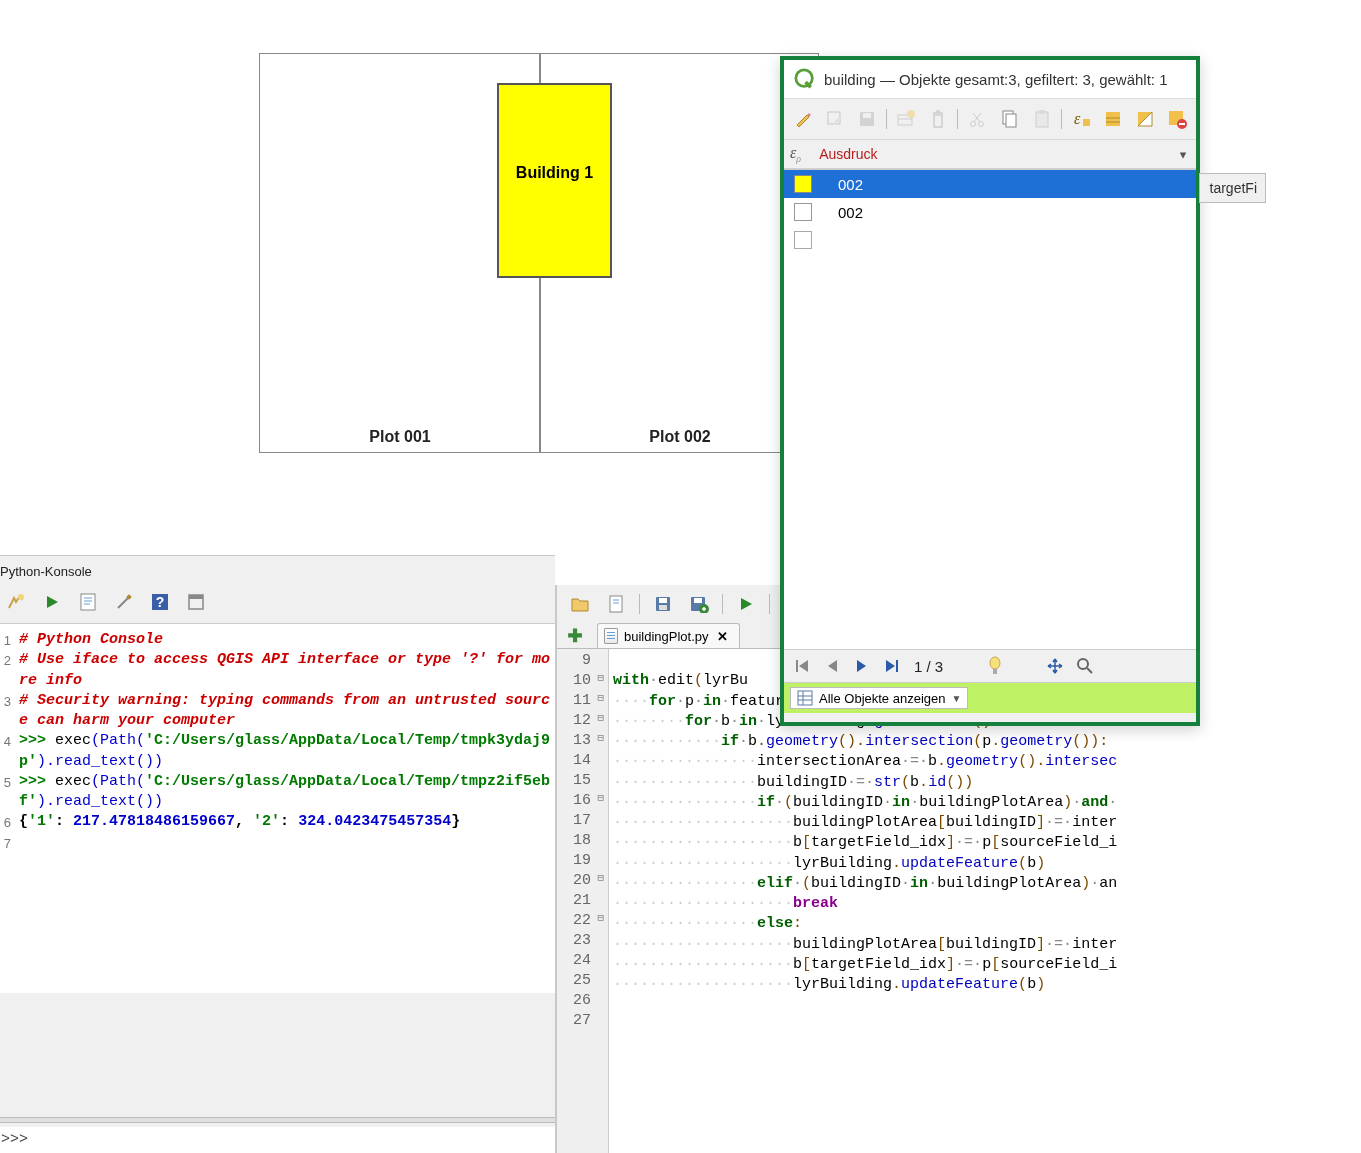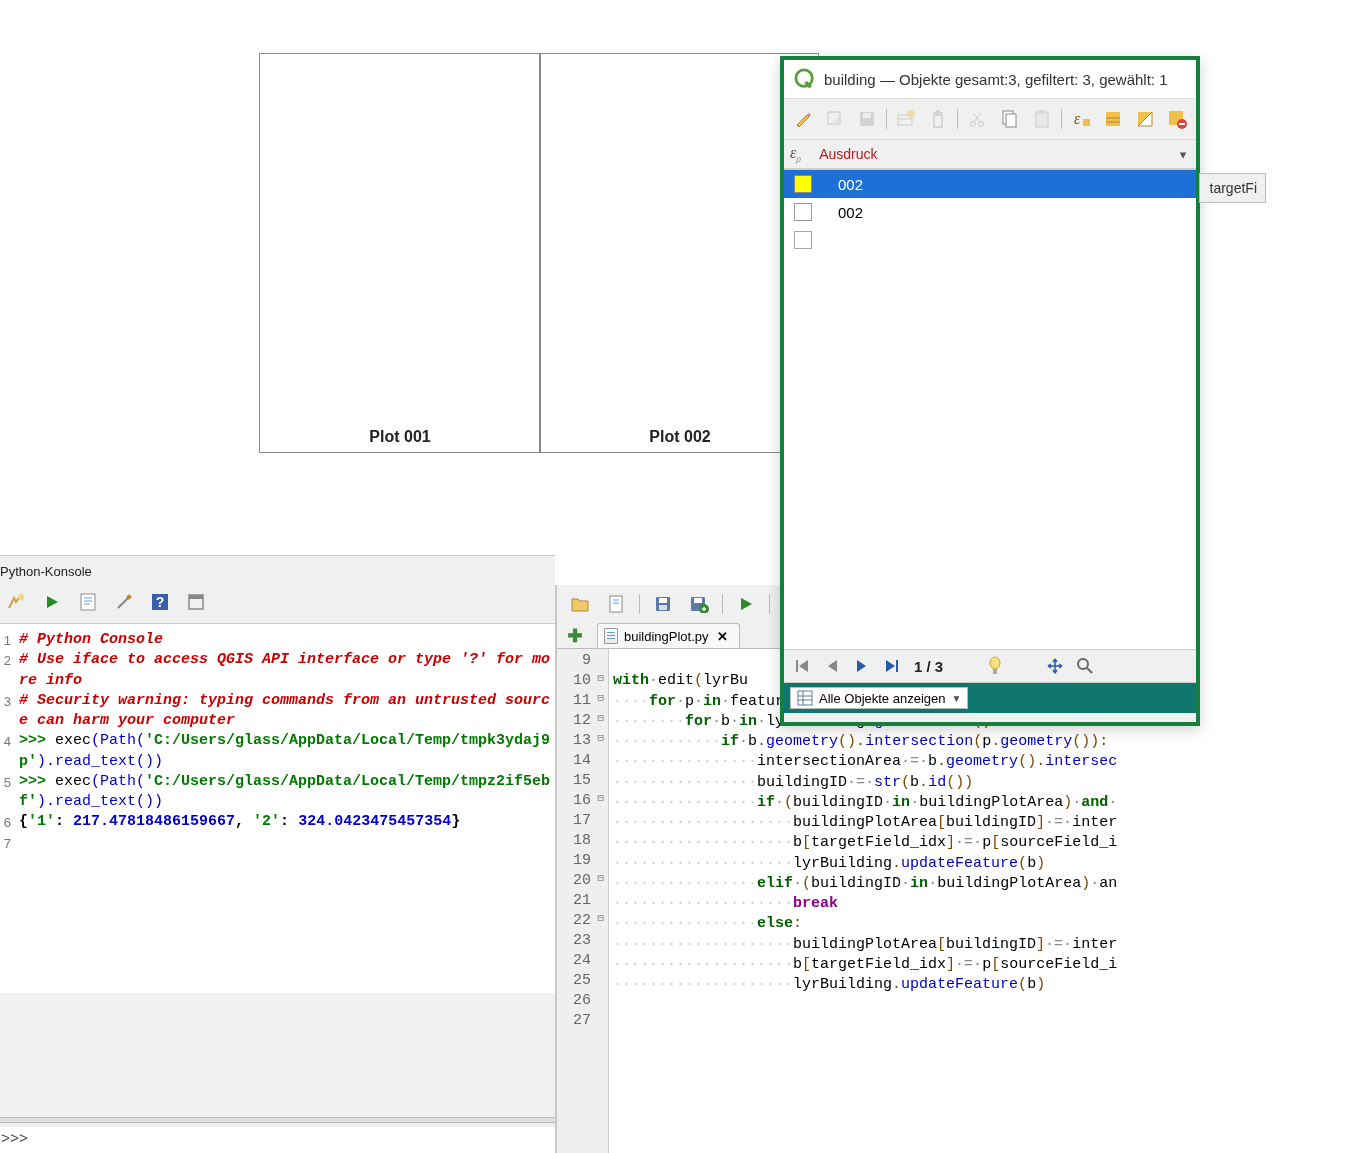--- a/index.html
+++ b/index.html
@@ -73,37 +73,38 @@
 .attr-list { background:#fff; height: 480px; border-top: 1px solid #ccc;}
 .attr-row { display:flex; align-items:center; gap:26px; padding: 5px 10px; font-size:15px; }
 .attr-row.selected { background:#1e6fd6; color:#fff; }
 .row-sym { width:18px; height:18px; border:1px solid #888; display:inline-block; }
 .row-sym.b1 { background:#ffff00; }
 .row-sym.b2 { background:#fff; border:1px solid #999; position:relative;}
 .row-sym.empty { background:#fff; border:1px solid #aaa; }
 .attr-nav { display:flex; align-items:center; gap:6px; padding:4px 6px; border-top:1px solid #ccc;}
 .nav-btn { width:24px; height:24px; display:flex; align-items:center; justify-content:center; cursor:pointer; }
 .nav-btn svg { display:block; }
-.nav-count { font-size:15px; padding: 0 4px; color:#222;font-weight:bold; }
+.nav-count { font-size:15px; padding: 0 4px; color:#222; }
 .nav-spacer{ flex:0 0 24px; }
-.attr-footer { display:flex; align-items:flex-start; gap:6px; padding:4px 6px; border-top:1px solid #ccc; background:#0f766e;}
+.attr-footer { display:flex; align-items:flex-start; gap:6px; padding:4px 6px; border-top:1px solid #ccc; background:#bef264;}
 .footer-combo { display:flex; align-items:center; gap:6px; background:#fff; border:1px solid #bbb; padding:2px 6px; }
 .footer-dd { font-size:10px; color:#555; }
 
 svg { pointer-events: none; }
 </style>
 </head>
 <body>
 
 <div class="map-canvas">
   <div class="plots-outer">
     <div class="plot-divider"></div>
     <div class="plot-label p1">Plot 001</div>
     <div class="plot-label p2">Plot 002</div>
   </div>
+  <div class="building1">Building 1</div>
 </div>
 
 <div class="py-panel">
   <div class="py-title">Python-Konsole</div>
   <div class="py-toolbar">
     <span class="icon-btn">
         <svg width="20" height="20">
           <path d="M3 16 L8 6 L10 10 L14 4 L16 8" stroke="#c9a24a" stroke-width="2" fill="none"></path>
           <circle cx="15" cy="5" r="3" fill="#f3d67a"></circle>
         </svg>

